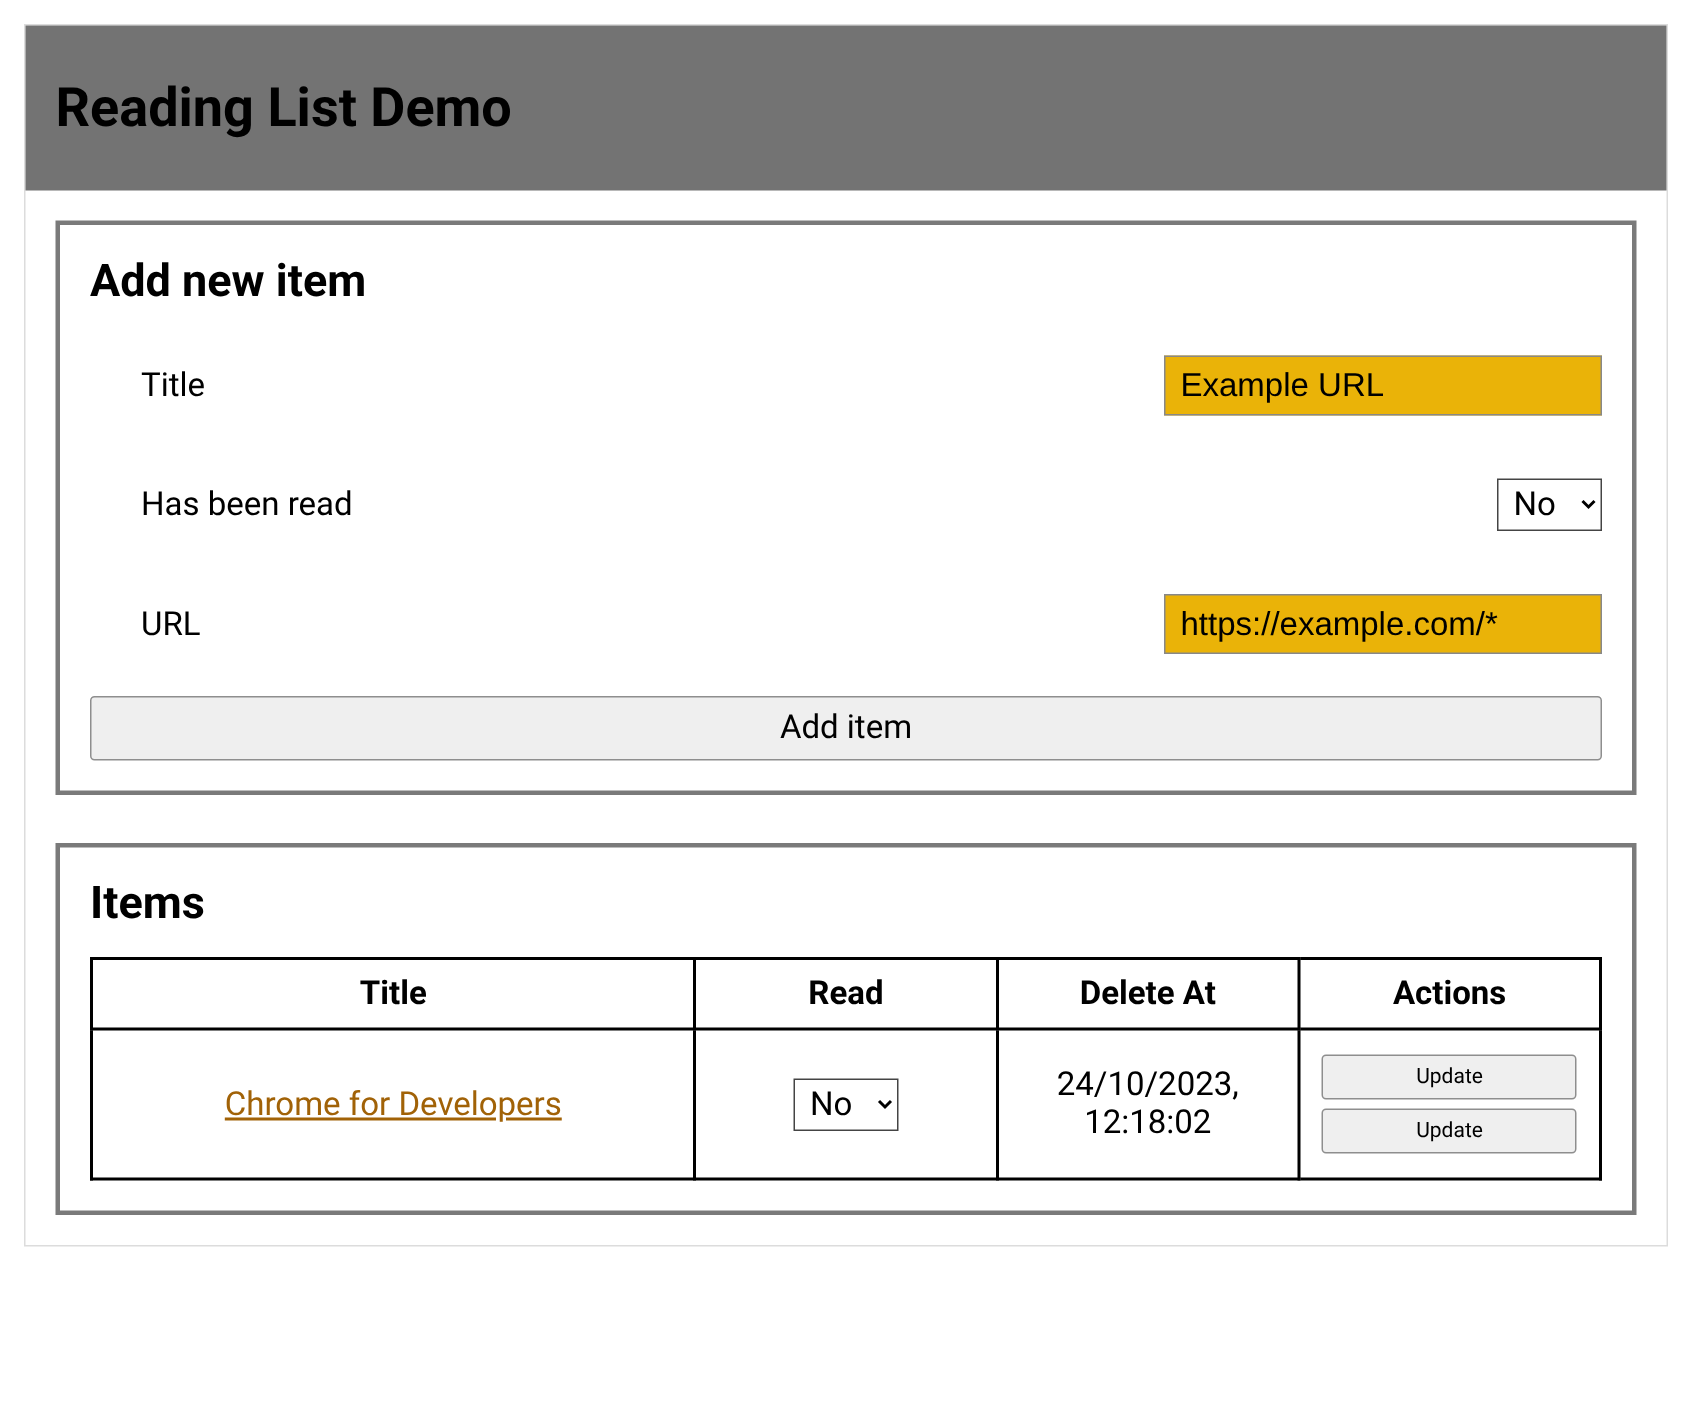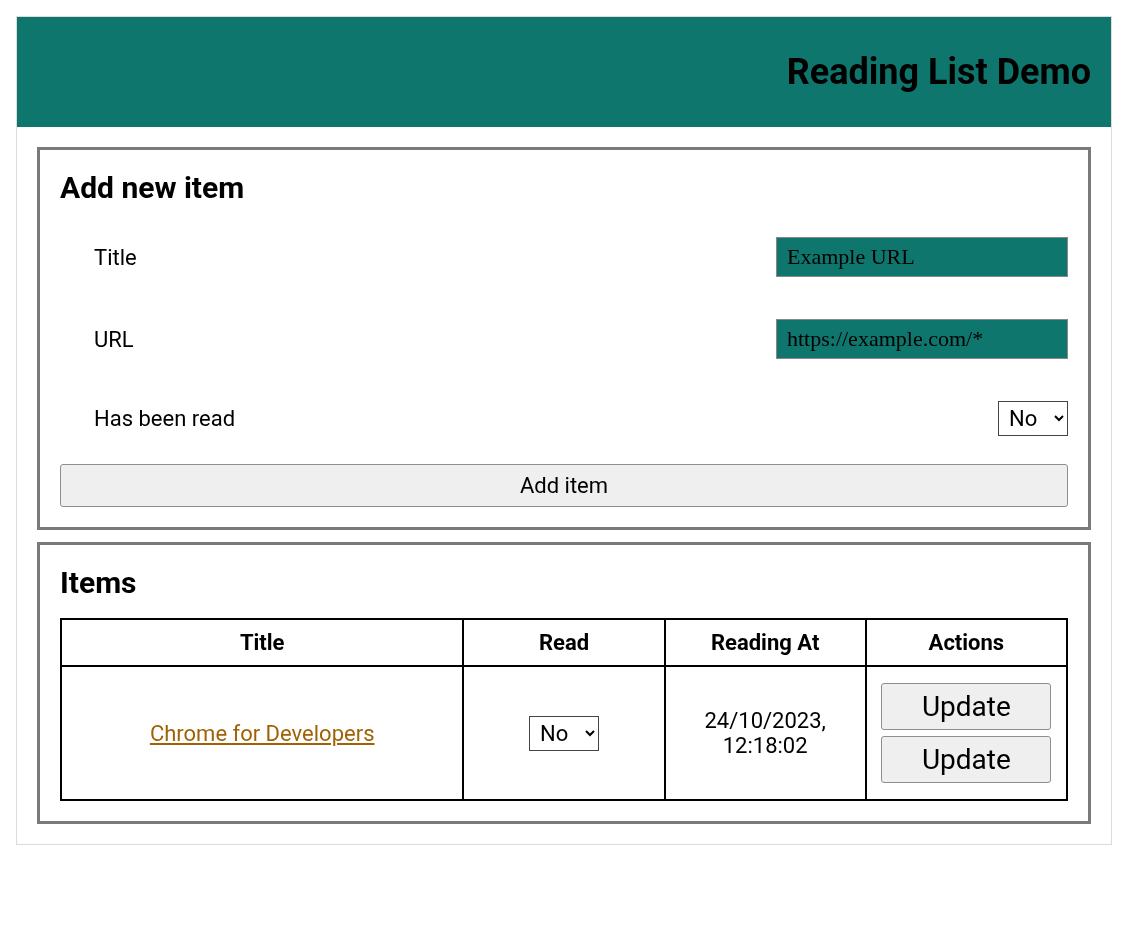--- a/index.html
+++ b/index.html
@@ -12,36 +12,36 @@
       background: #ffffff;
       color: #000000;
       font-size: 22px;
     }
     .outer-container {
       border: 1px solid #dcdcdc;
       background: #ffffff;
       width: 100%;
     }
     .header-band {
-      background: #0f766e;
+      background: #737373;
       padding: 34px 20px 34px 20px;
-      text-align: right;
+      text-align: left;
     }
     .header-title {
       font-size: 36px;
       font-weight: 700;
       margin: 0;
     }
     .content-area {
       padding: 20px;
     }
     .panel {
       border: 3px solid #7a7a7a;
       padding: 14px 20px 20px 20px;
-      margin-bottom: 12px;
+      margin-bottom: 32px;
       background: #ffffff;
     }
     .panel:last-child {
       margin-bottom: 0;
     }
     .panel-title {
       font-size: 30px;
       font-weight: 700;
       margin: 6px 0 18px 0;
     }
@@ -53,22 +53,22 @@
       margin-bottom: 14px;
     }
     .form-label {
       font-size: 22px;
     }
     .text-input {
       width: 292px;
       font-size: 22px;
       padding: 6px 10px;
       border: 1.5px solid #888888;
-      background: #0f766e;
-      font-family: Liberation Serif, serif;
+      background: #eab308;
+      font-family: Liberation Sans, sans-serif;
     }
     .select-input {
       font-size: 22px;
       padding: 3px 6px;
       border: 1.5px solid #444444;
       background: #ffffff;
       font-family: inherit;
     }
     .wide-button {
       display: block;
@@ -103,21 +103,21 @@
       color: #a16207;
       text-decoration: underline;
     }
     .actions-cell {
       width: 200px;
     }
     .action-btn {
       display: block;
       width: 170px;
       margin: 6px auto;
-      font-size: 28px;
+      font-size: 14px;
       padding: 6px 8px;
       background: #efefef;
       border: 1px solid #8e8e8e;
       border-radius: 3px;
       cursor: pointer;
       font-family: inherit;
     }
     .title-col { width: 40%; }
     .read-col { width: 20%; }
     .created-col { width: 20%; }
@@ -135,44 +135,44 @@
 
     <div class="panel">
       <h2 class="panel-title">Add new item</h2>
 
       <div class="form-row">
         <label class="form-label">Title</label>
         <input type="text" class="text-input" value="Example URL" style="">
       </div>
 
       <div class="form-row">
-        <label class="form-label">URL</label>
-        <input type="text" class="text-input" value="https://example.com/*" style="">
-      </div>
-
-      <div class="form-row">
         <label class="form-label">Has been read</label>
         <select class="select-input">
           <option>No</option>
           <option>Yes</option>
         </select>
+      </div>
+
+      <div class="form-row">
+        <label class="form-label">URL</label>
+        <input type="text" class="text-input" value="https://example.com/*" style="">
       </div>
 
       <button class="wide-button">Add item</button>
     </div>
 
     <div class="panel">
       <h2 class="panel-title">Items</h2>
 
       <table class="items-table">
         <thead>
           <tr>
             <th class="title-col">Title</th>
             <th class="read-col">Read</th>
-            <th class="created-col">Reading At</th>
+            <th class="created-col">Delete At</th>
             <th class="actions-cell">Actions</th>
           </tr>
         </thead>
         <tbody>
           <tr>
             <td class="link-cell">
               <a href="#">Chrome for Developers</a>
             </td>
             <td>
               <select class="select-input">

